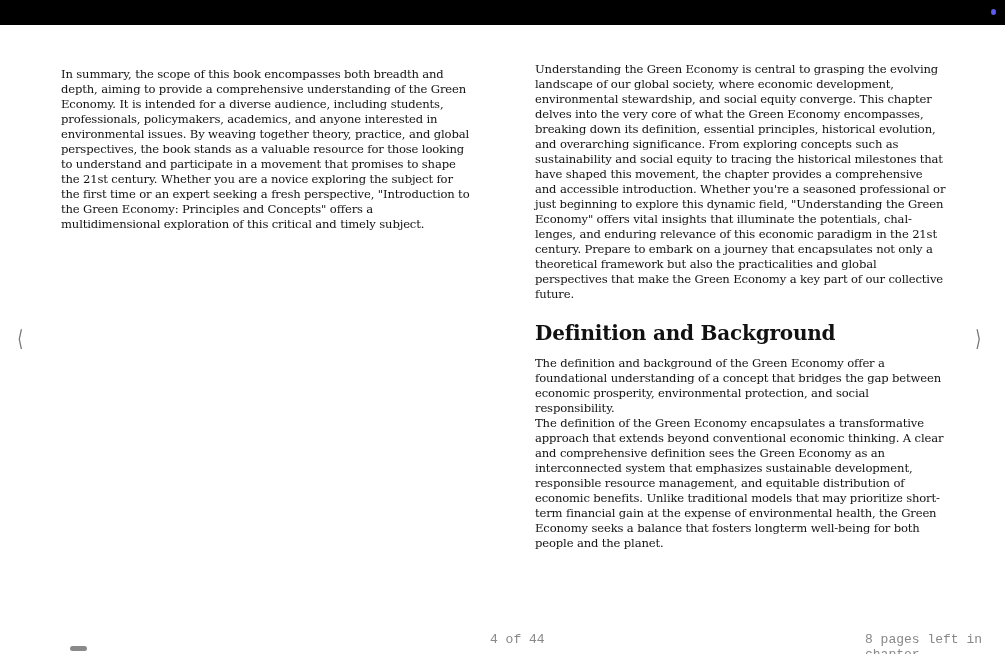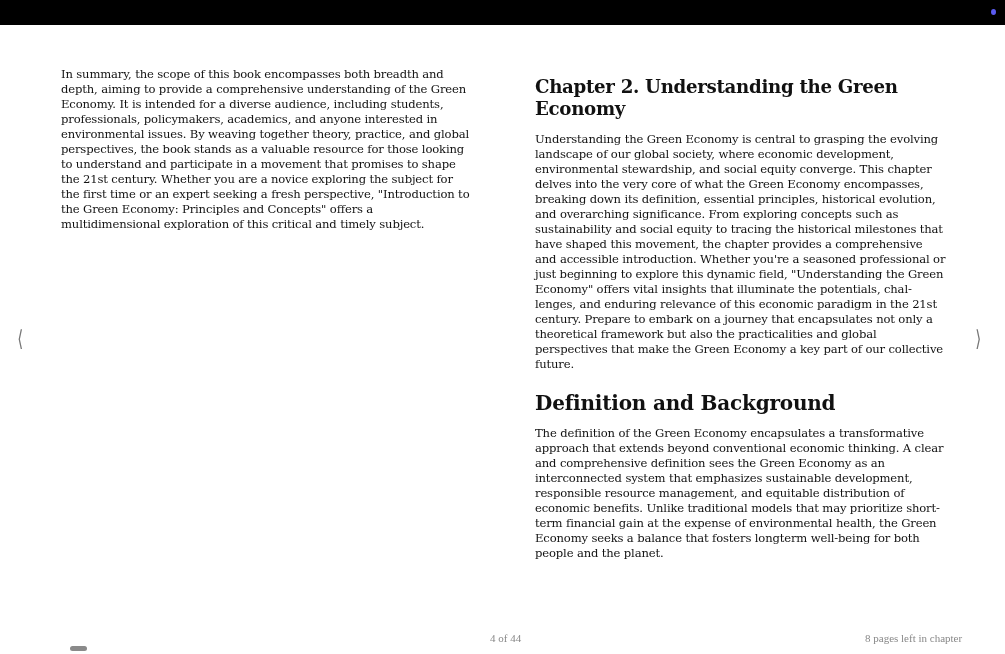--- a/index.html
+++ b/index.html
@@ -11,40 +11,40 @@
   .left { left:61px; }
   .right { left:535px; }
   p { margin:0; font-size:11.6px; line-height:15px; letter-spacing:-0.15px; text-align:left; }
   .left p { margin-top:5px; }
   h1 { margin:14px 0 12px 0; font-size:18.2px; line-height:22px; font-weight:bold; letter-spacing:-0.3px; }
   h2 { margin:22px 0 14px 0; font-size:20px; line-height:18px; font-weight:bold; letter-spacing:-0.2px; }
   h3 { margin:21px 0 15px 0; font-size:11.8px; line-height:15px; font-weight:bold; letter-spacing:-0.2px; }
   .nav { position:absolute; top:326px; font-family:"DejaVu Sans", sans-serif; font-size:22px; color:#777; cursor:pointer; transform:scaleX(0.7); }
   .nav.prev { left:16px; }
   .nav.next { left:974px; }
-  .footer-text { position:absolute; top:632px; font-family:Liberation Serif, serif; font-size:11px; color:#888; }
+  .footer-text { position:absolute; top:632px; font-family:Liberation Mono, monospace; font-size:13px; color:#888; }
   .page-count { left:490px; }
   .pages-left { left:865px; }
   .scroll-handle { position:absolute; left:70px; top:646px; width:17px; height:5px; border-radius:3px; background:#8a8a8a; }
 </style>
 </head>
 <body>
 
 <div class="topbar">
   <div class="dot"></div>
 </div>
 
 <div class="page left">
   <p>In summary, the scope of this book encompasses both breadth and depth, aiming to provide a comprehensive understanding of the Green Economy. It is intended for a diverse audience, including students, professionals, policy­makers, academics, and anyone interested in environmental issues. By weav­ing together theory, practice, and global perspectives, the book stands as a valuable resource for those looking to understand and participate in a move­ment that promises to shape the 21st century. Whether you are a novice exploring the subject for the first time or an expert seeking a fresh perspec­tive, "Introduction to the Green Economy: Principles and Concepts" offers a multidimensional exploration of this critical and timely subject.</p>
 </div>
 
 <div class="page right">
-  <h1>Chapter 2. Understanding the Green Economy</h1>
   <p>Understanding the Green Economy is central to grasping the evolving land­scape of our global society, where economic development, environmental stewardship, and social equity converge. This chapter delves into the very core of what the Green Economy encompasses, breaking down its definition, essential principles, historical evolution, and overarching significance. From exploring concepts such as sustainability and social equity to tracing the historical milestones that have shaped this movement, the chapter provides a comprehensive and accessible introduction. Whether you're a seasoned professional or just beginning to explore this dynamic field, "Understanding the Green Economy" offers vital insights that illuminate the potentials, chal­lenges, and enduring relevance of this economic paradigm in the 21st centu­ry. Prepare to embark on a journey that encapsulates not only a theoretical framework but also the practicalities and global perspectives that make the Green Economy a key part of our collective future.</p>
   <h2>Definition and Background</h2>
+  <p>The definition and background of the Green Economy offer a foundational understanding of a concept that bridges the gap between economic prosper­ity, environmental protection, and social responsibility.</p>
   <p>The definition of the Green Economy encapsulates a transformative approach that extends beyond conventional economic thinking. A clear and comprehensive definition sees the Green Economy as an interconnected system that emphasizes sustainable development, responsible resource management, and equitable distribution of economic benefits. Unlike tradi­tional models that may prioritize short-term financial gain at the expense of environmental health, the Green Economy seeks a balance that fosters long­term well-being for both people and the planet.</p>
 </div>
 
 <div class="nav prev">⟨</div>
 <div class="nav next">⟩</div>
 
 <div class="footer-text page-count">4 of 44</div>
 <div class="footer-text pages-left">8 pages left in chapter</div>
 
 <div class="scroll-handle"></div>

